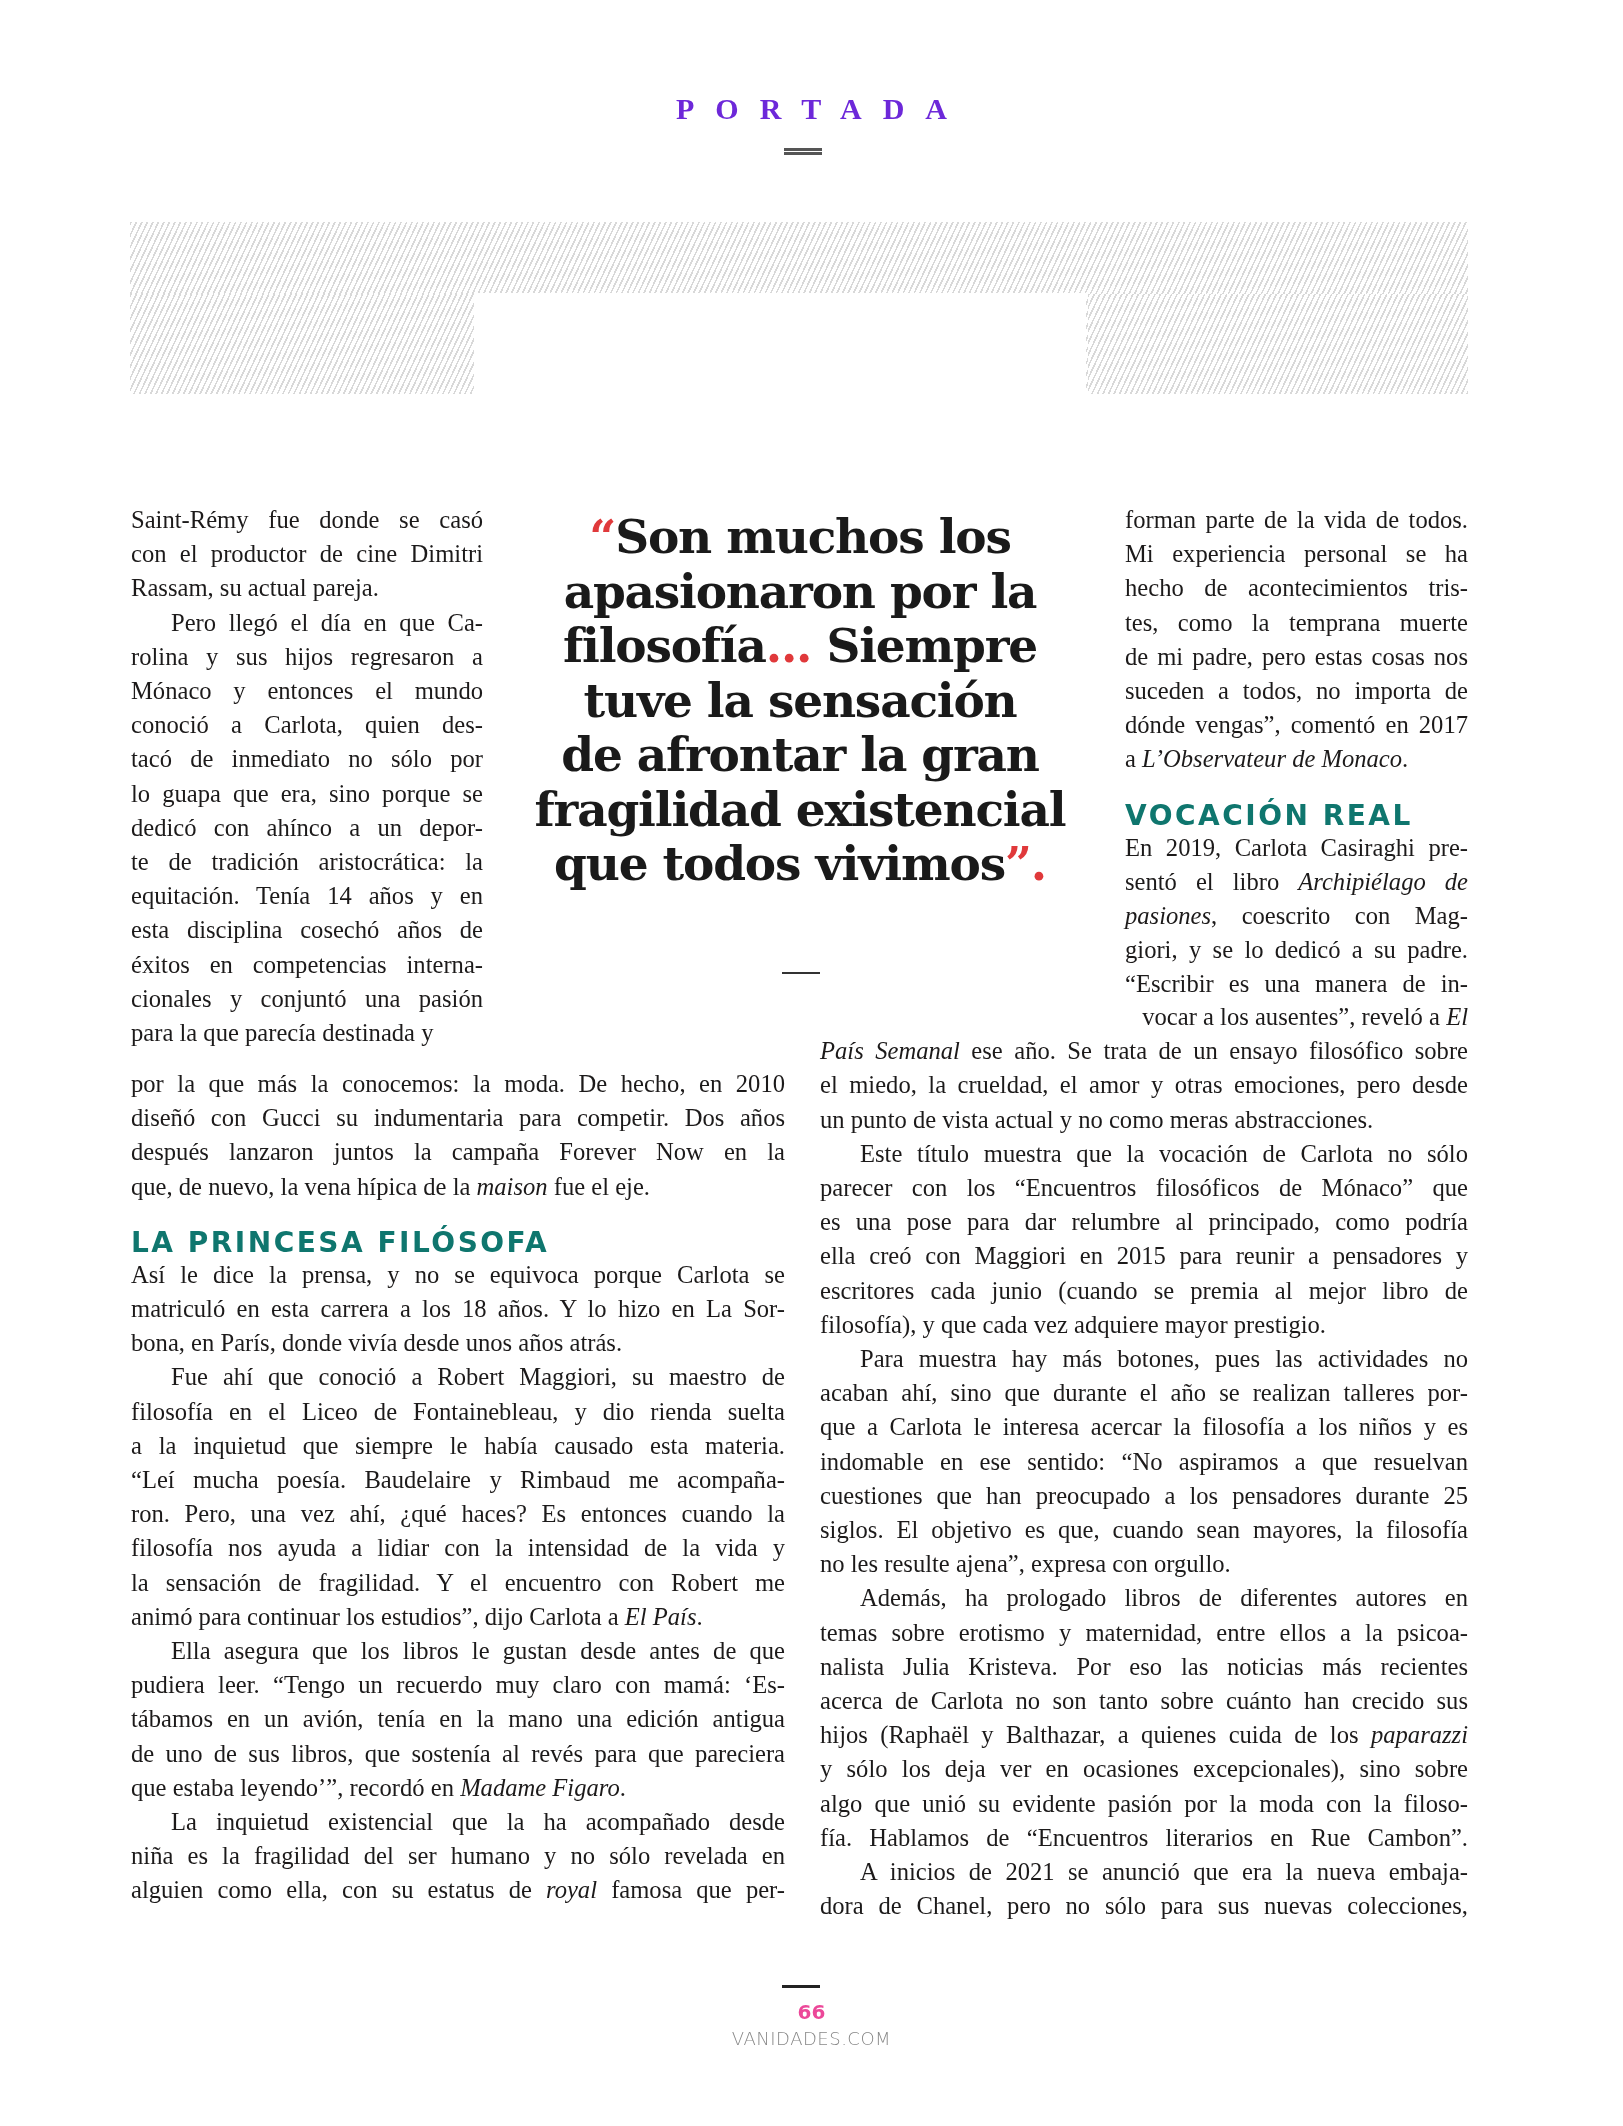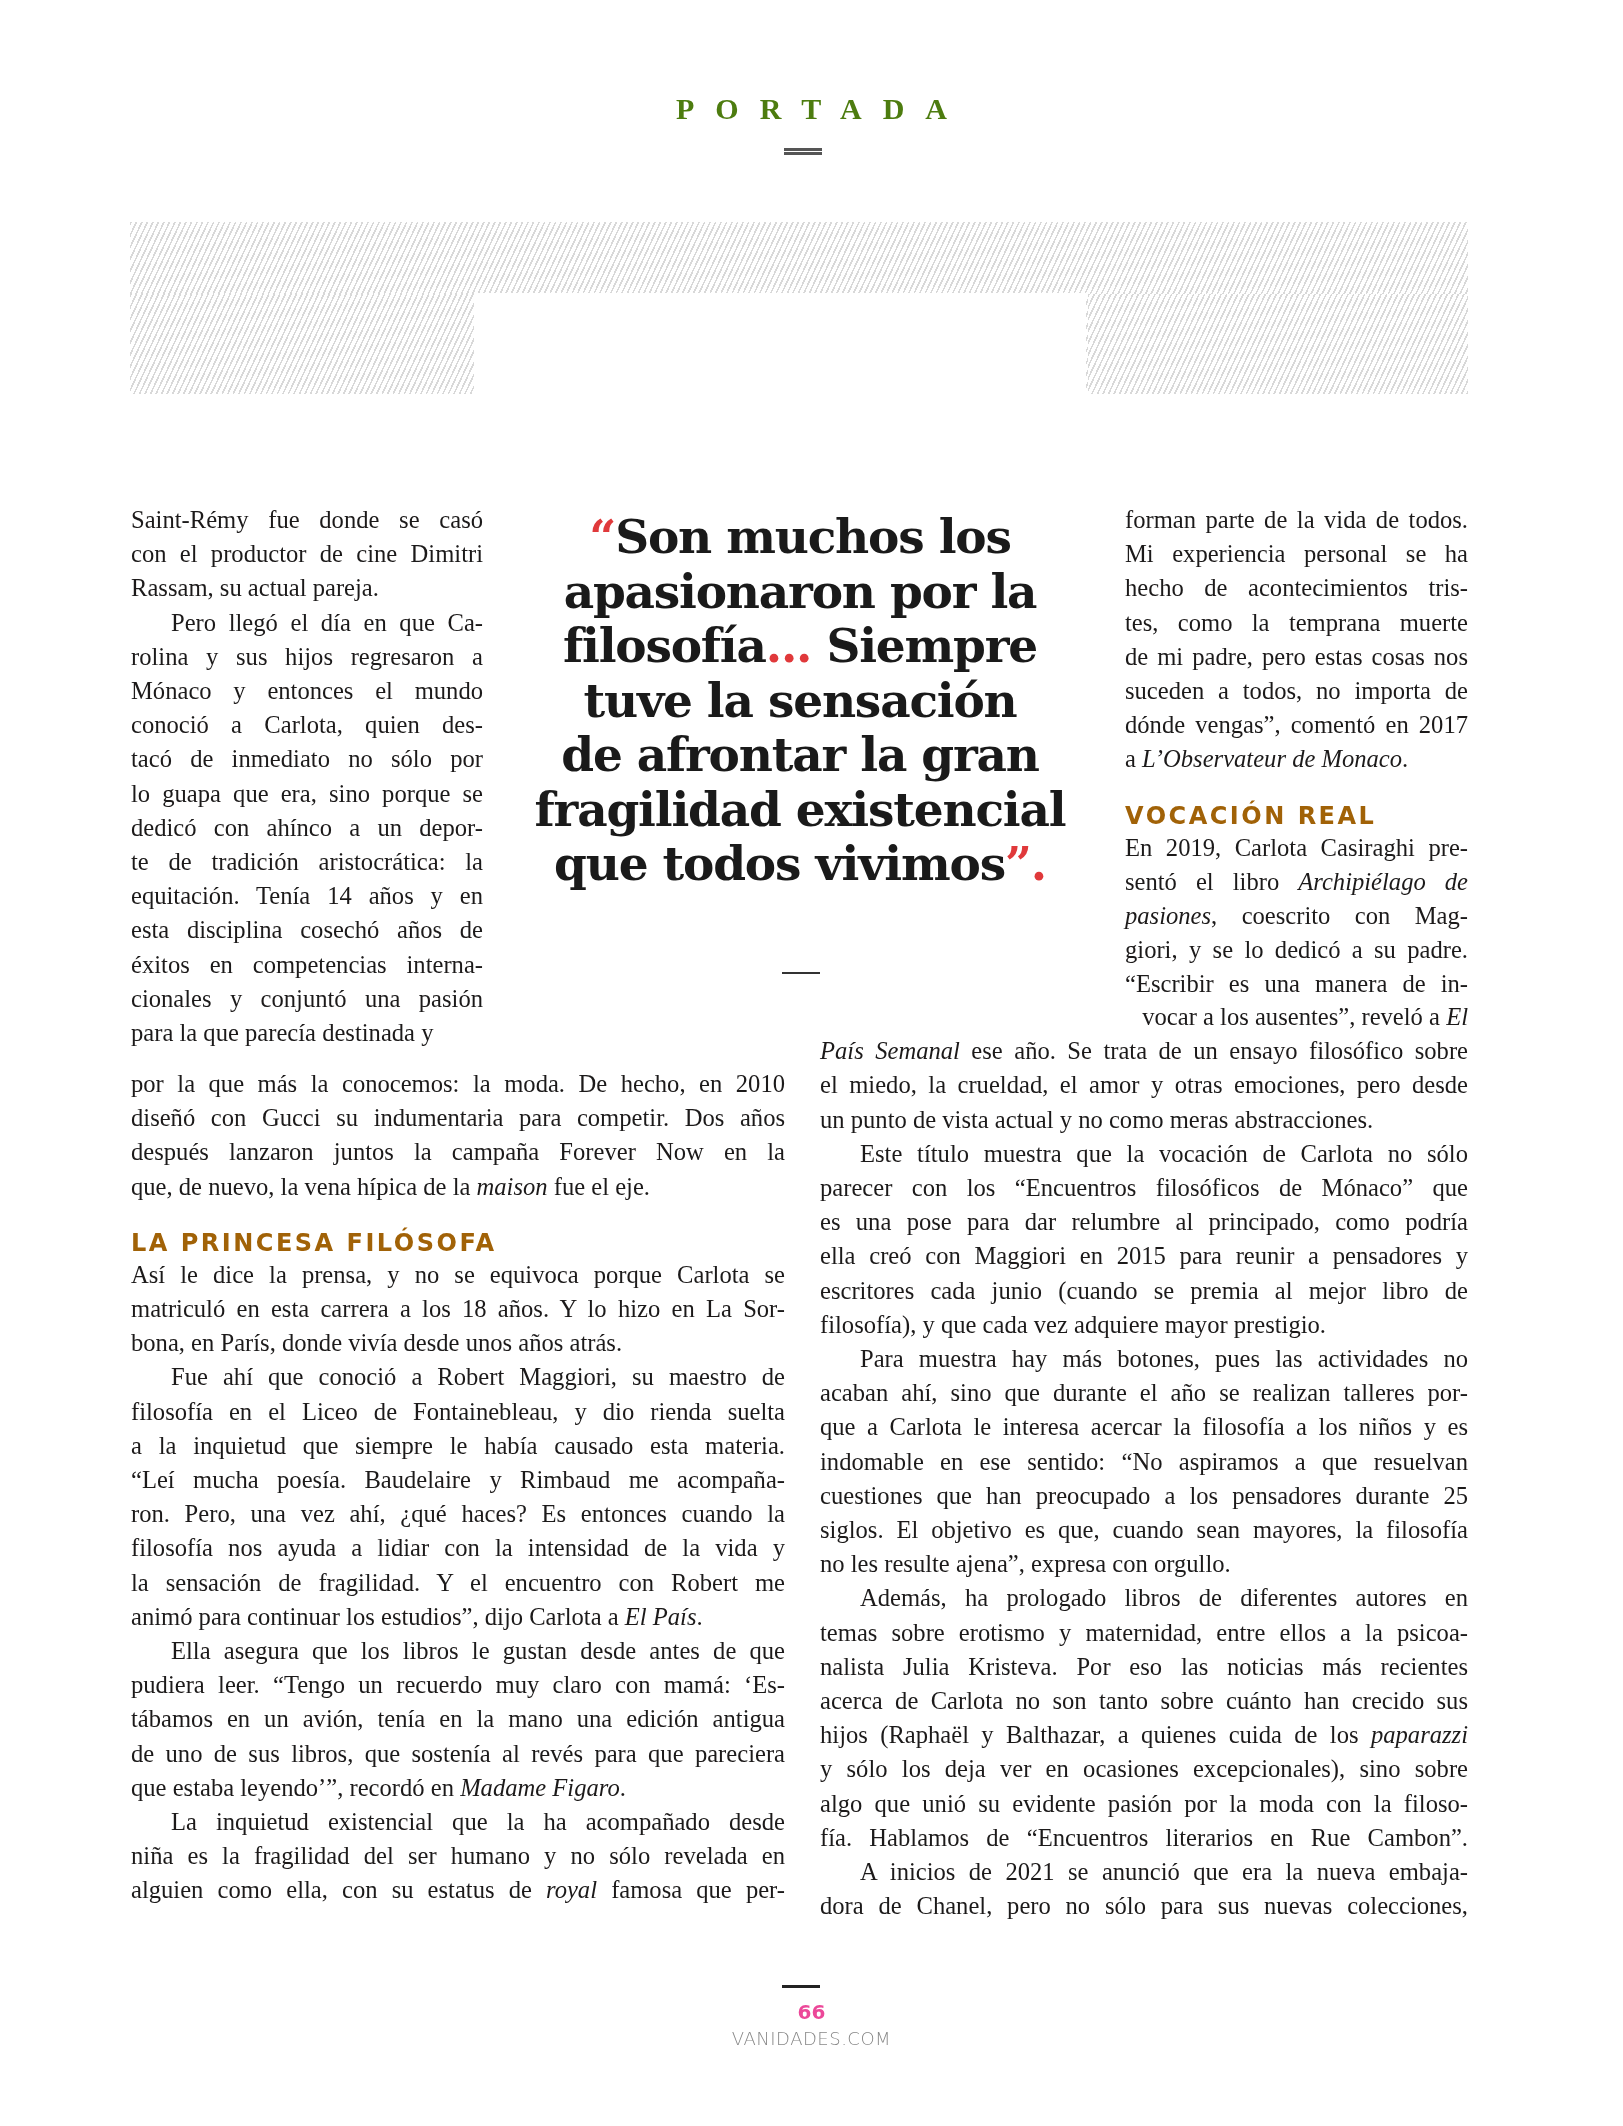--- a/index.html
+++ b/index.html
@@ -1,21 +1,21 @@
 <!DOCTYPE html>
 <html><head>
   <meta charset="utf-8">
   <style>
     html, body { margin: 0; padding: 0; background: #ffffff; }
     body { width: 1623px; height: 2126px; position: relative; overflow: hidden; color: #1c1a1a; }
 
     .section-label {
       position: absolute; top: 92px; left: 0; width: 1623px; text-align: center;
       font-family: "Liberation Serif", serif; font-weight: 700; font-size: 30px;
-      letter-spacing: 21px; padding-left: 21px; box-sizing: border-box; color: #4d7c0f;
+      letter-spacing: 21px; padding-left: 21px; box-sizing: border-box; color: #6d28d9;
     }
     .section-rule { position: absolute; left: 784px; top: 148px; width: 38px; height: 7px;
       border-top: 3px solid #555; border-bottom: 3px solid #555; box-sizing: border-box; }
 
     .hatch {
       position: absolute;
       background-image: repeating-linear-gradient(115deg, #d4d4d4 0px, #d4d4d4 1.6px, transparent 1.6px, transparent 5px);
       opacity: 0.9;
     }
     .hatch-top { left: 130px; top: 222px; width: 1338px; height: 72px; }
@@ -33,22 +33,22 @@
     .col-left-wide { left: 131px; top: 1034px; width: 654px; margin-top: 33px; }
     .col-right-wide { left: 820px; top: 1034px; width: 648px; }
 
     .p-line { display: block; white-space: nowrap; text-align: justify; text-align-last: justify; }
     .p-line.last { text-align-last: left; }
     .p-line.right { text-align: right; text-align-last: right; }
     .indent { padding-left: 40px; }
     i { font-style: italic; }
 
     .subhead {
-      font-family: "DejaVu Sans", sans-serif; font-weight: 700; font-size: 24px; letter-spacing: 2.5px;
-      color: #a16207; margin: 0; line-height: 30px;
+      font-family: "DejaVu Sans", sans-serif; font-weight: 700; font-size: 28px; letter-spacing: 2.5px;
+      color: #0f766e; margin: 0; line-height: 30px;
     }
 
     .pullquote {
       position: absolute; left: 520px; top: 510px; width: 560px; text-align: center;
       font-family: "DejaVu Serif", serif; font-weight: 700; font-size: 47px; line-height: 54.5px;
       color: #1a1a1a; letter-spacing: -1.2px;
     }
     .pq-line { display: block; white-space: nowrap; }
     .red { color: #e0393b; }
     .pq-rule { position: absolute; left: 782px; top: 972px; width: 38px; height: 2px; background: #333; }

